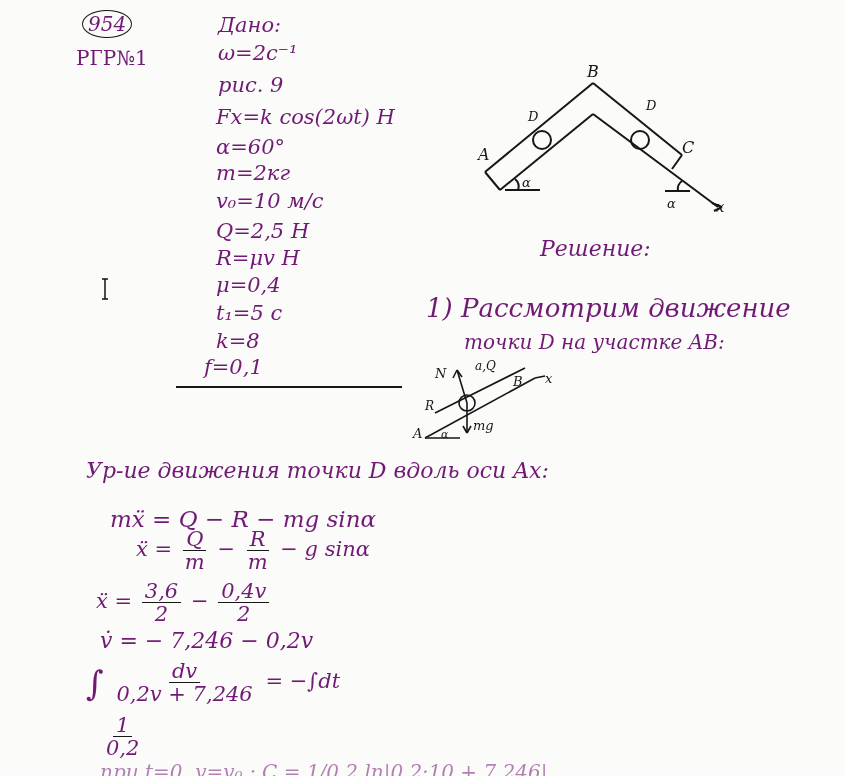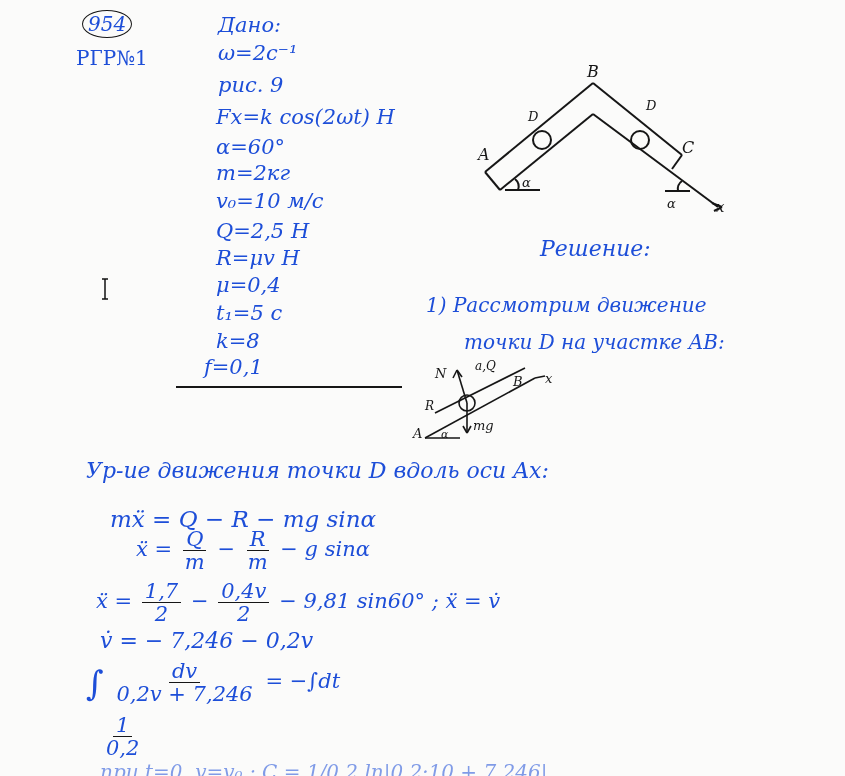--- a/index.html
+++ b/index.html
@@ -2,21 +2,21 @@
 <html><head>
   <meta charset="utf-8">
   <style>
     html, body { margin:0; padding:0; }
     body {
       width:845px; height:776px; overflow:hidden; position:relative;
       background:#fbfbfa;
       font-family:"DejaVu Serif", serif;
       color:#1a1a1a;
     }
-    .hw { position:absolute; font-style:italic; white-space:nowrap; color:#1d4ed8; }
+    .hw { position:absolute; font-style:italic; white-space:nowrap; color:#701a75; }
     .given { font-size:21px; line-height:27px; }
     .frac { display:inline-flex; flex-direction:column; align-items:center; vertical-align:middle; margin:0 3px; }
     .frac .num { border-bottom:1.5px solid #161616; padding:0 3px; line-height:22px; }
     .frac .den { line-height:22px; padding:0 3px; }
     .circled { border:1.6px solid #161616; border-radius:50%; padding:1px 5px; }
     .cursor { position:absolute; left:100px; top:278px; width:10px; height:22px; }
     svg text { font-family:"DejaVu Serif", serif; font-style:italic; fill:#161616; }
   </style>
 </head>
 <body>
@@ -70,21 +70,21 @@
   <text x="127" y="22" font-size="16">B</text>
   <text x="222" y="98" font-size="16">C</text>
   <text x="68" y="66" font-size="13">D</text>
   <text x="186" y="55" font-size="13">D</text>
   <text x="62" y="132" font-size="13">α</text>
   <text x="207" y="153" font-size="13">α</text>
   <text x="256" y="157" font-size="15">x</text>
 </svg>
 
 <div class="hw" style="left:540px;top:236px;font-size:22px;">Решение:</div>
-<div class="hw" style="left:426px;top:293px;font-size:20px;">1) Рассмотрим движение</div>
+<div class="hw" style="left:426px;top:293px;font-size:26px;">1) Рассмотрим движение</div>
 <div class="hw" style="left:464px;top:330px;font-size:20px;">точки D на участке AB:</div>
 
 <svg style="position:absolute;left:405px;top:358px;" width="170" height="95">
   <g stroke="#161616" stroke-width="1.6" fill="none">
     <line x1="20" y1="80" x2="130" y2="20"></line>
     <line x1="30" y1="55" x2="120" y2="10"></line>
     <line x1="20" y1="80" x2="55" y2="80"></line>
     <circle cx="62" cy="45" r="8"></circle>
     <line x1="62" y1="45" x2="52" y2="12"></line>
     <line x1="52" y1="12" x2="48" y2="20"></line>
@@ -117,29 +117,28 @@
   <span class="frac">
       <span class="num">R</span>
       <span class="den">m</span>
     </span>
   <span>− g sinα</span>
 </div>
 
 <div class="hw" style="left:96px;top:580px;font-size:21px;">
   <span>ẍ =</span>
   <span class="frac">
-      <span class="num">1,7</span>
+      <span class="num">3,6</span>
       <span class="den">2</span>
     </span>
   −
   <span class="frac">
       <span class="num">0,4v</span>
       <span class="den">2</span>
     </span>
-  <span>− 9,81 sin60° ;  ẍ = v̇</span>
 </div>
 
 <div class="hw" style="left:100px;top:628px;font-size:22px;">v̇ = − 7,246 − 0,2v</div>
 
 <div class="hw" style="left:86px;top:660px;font-size:21px;">
   <span style="font-size:34px;vertical-align:middle;">∫</span>
   <span class="frac">
       <span class="num">dv</span>
       <span class="den">0,2v + 7,246</span>
     </span>

